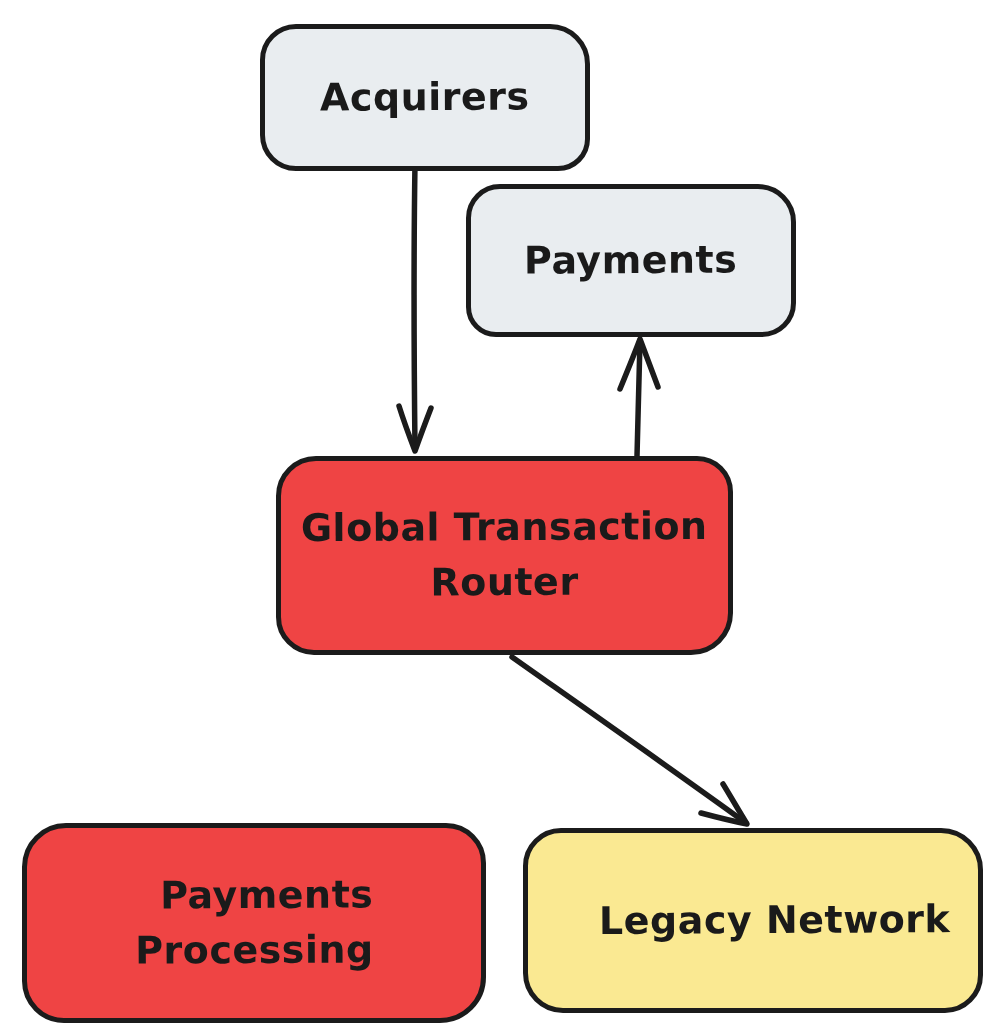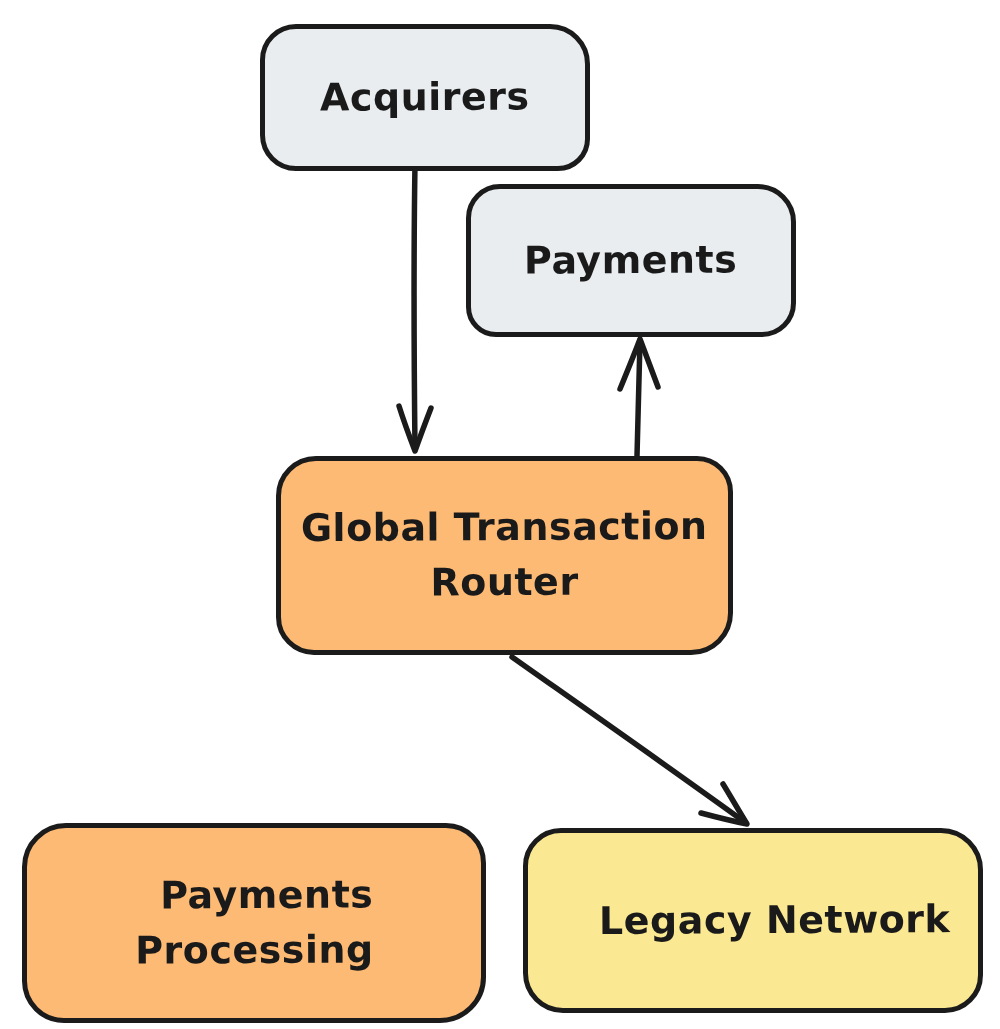--- a/index.html
+++ b/index.html
@@ -23,21 +23,21 @@
   .node .label {
     font-size: 38px;
     font-weight: 600;
     color: #1a1a1a;
     letter-spacing: 0.5px;
     line-height: 1.45;
     white-space: pre-line;
     transform: rotate(-0.3deg);
   }
   .fill-gray   { background: #e9edf0; }
-  .fill-blue   { background: #fdba74; }
+  .fill-blue   { background: #ef4444; }
   .fill-yellow { background: #fae992; }
 
   #node-acquirers {
     left: 260px; top: 24px; width: 330px; height: 147px;
     border-radius: 36px 40px 32px 36px;
   }
   #node-issuers {
     left: 466px; top: 184px; width: 330px; height: 153px;
     border-radius: 34px 38px 34px 30px;
   }

